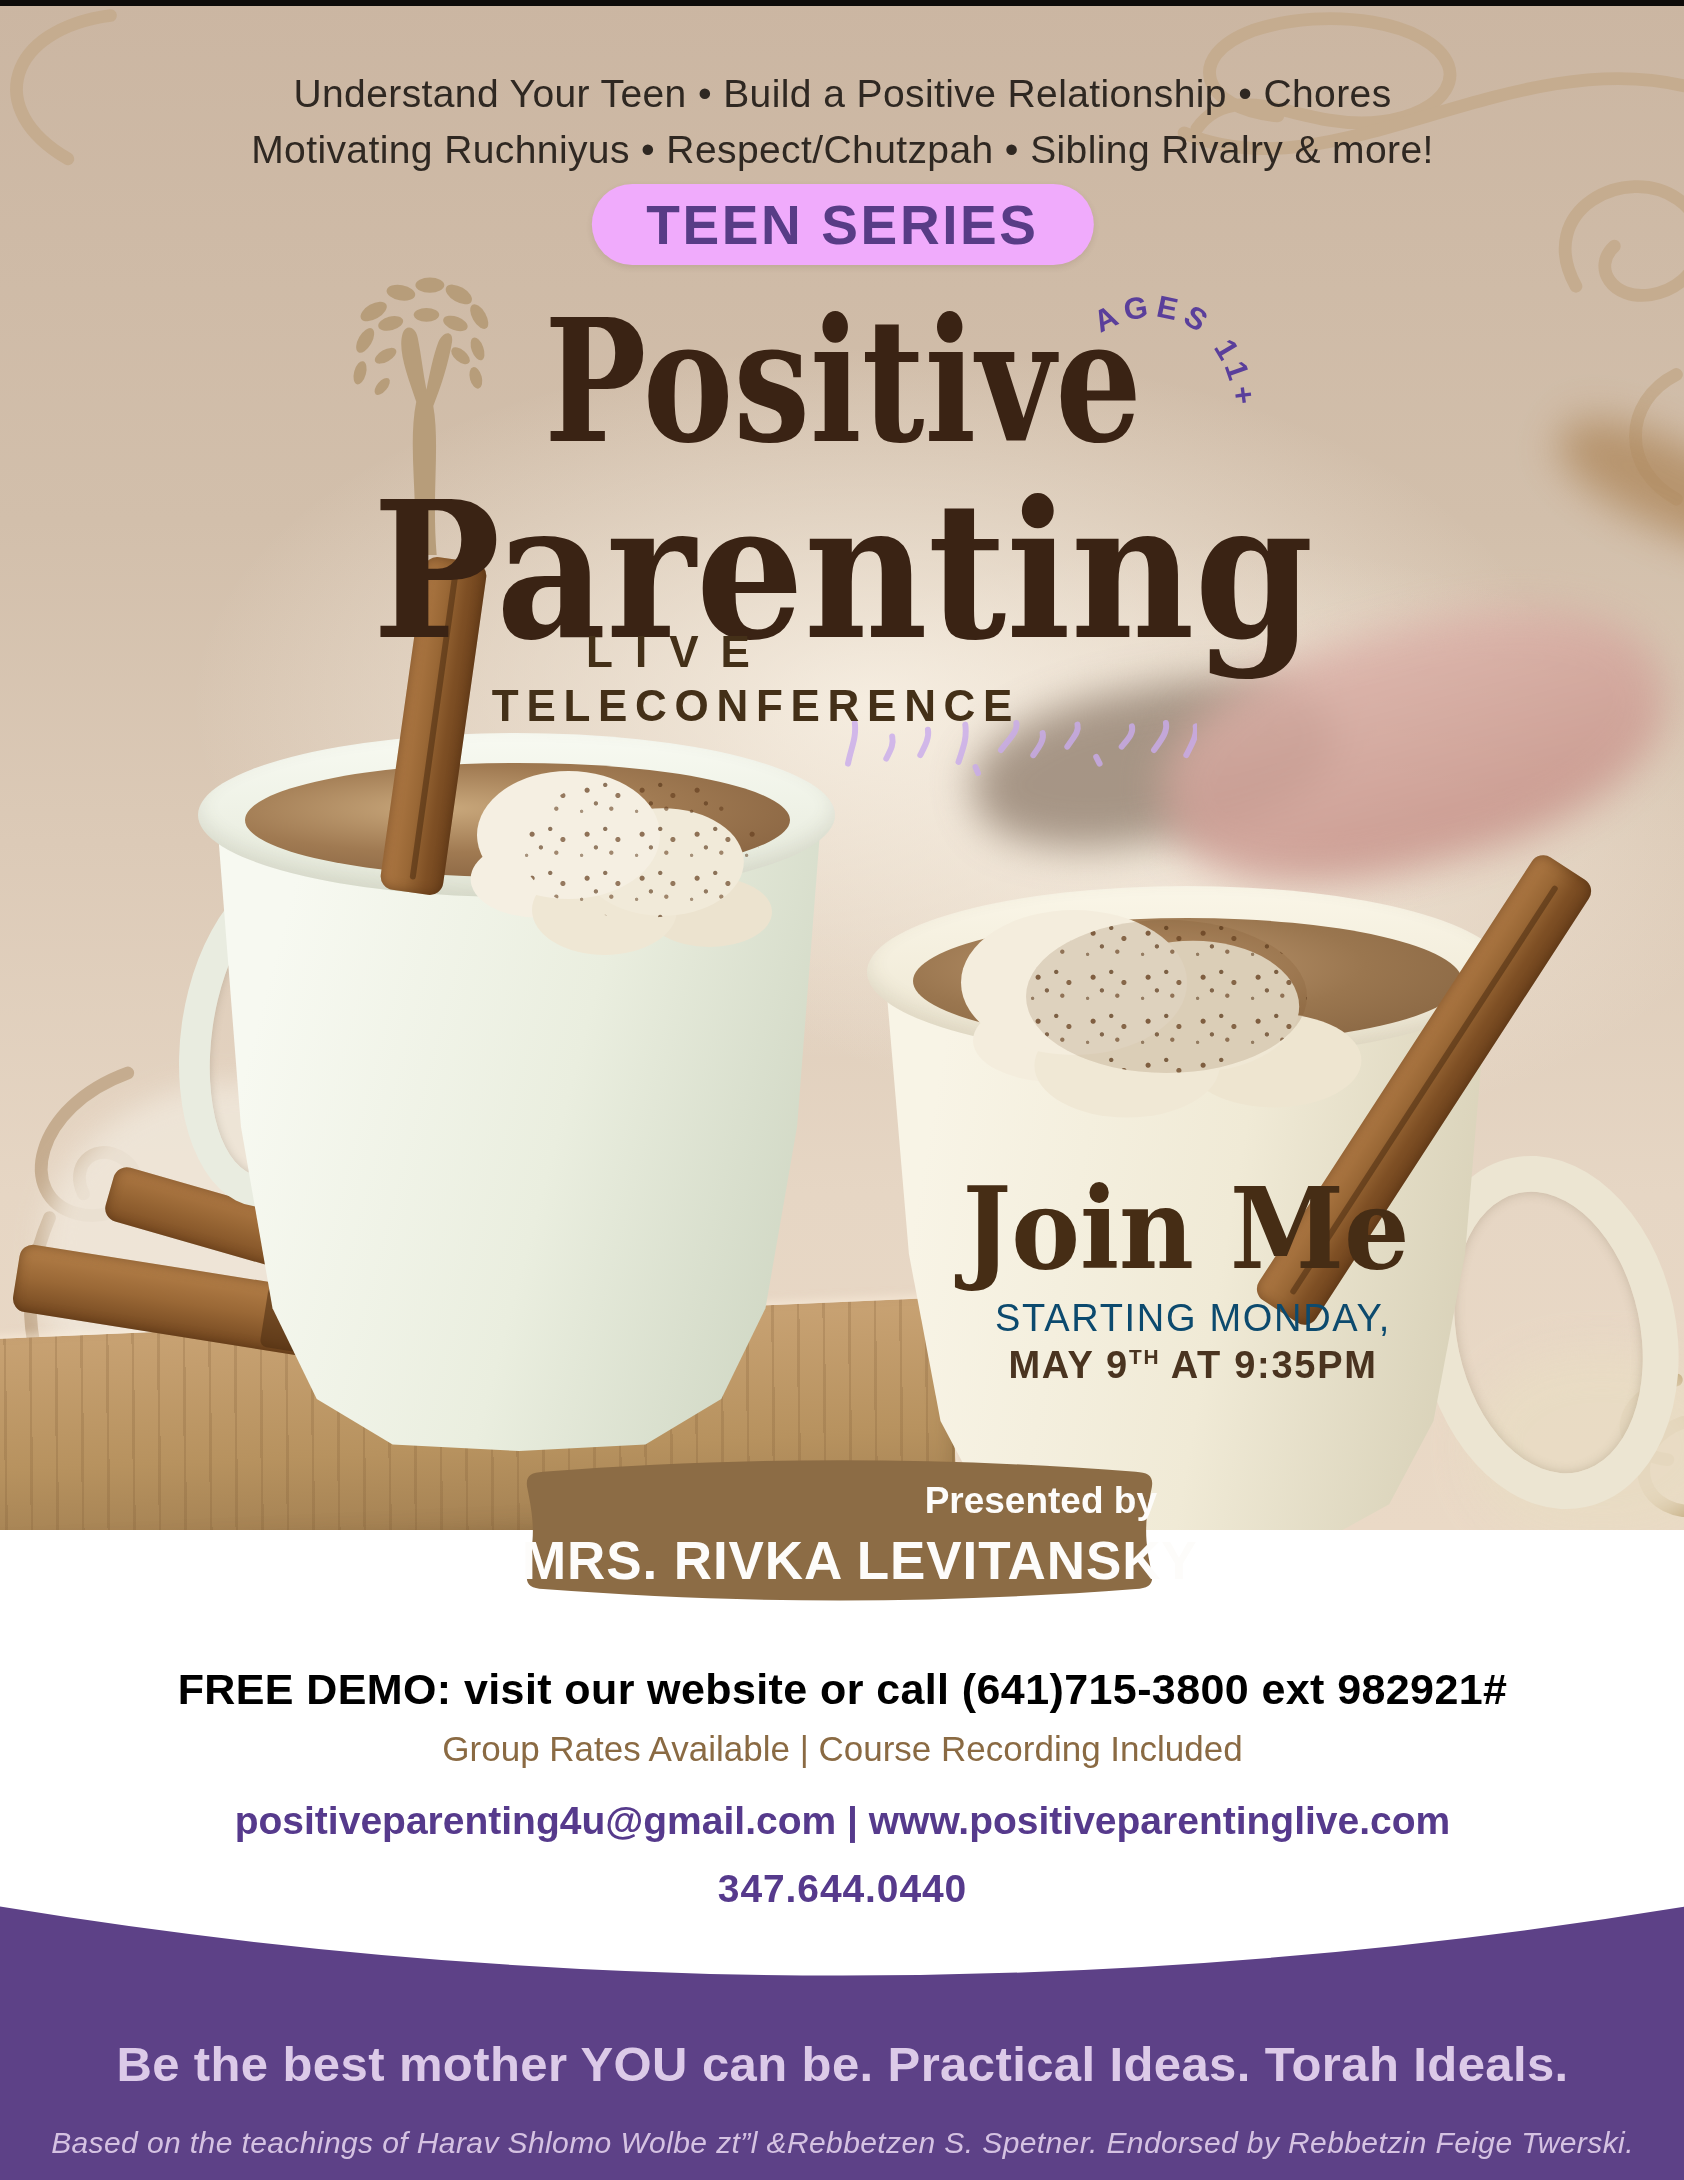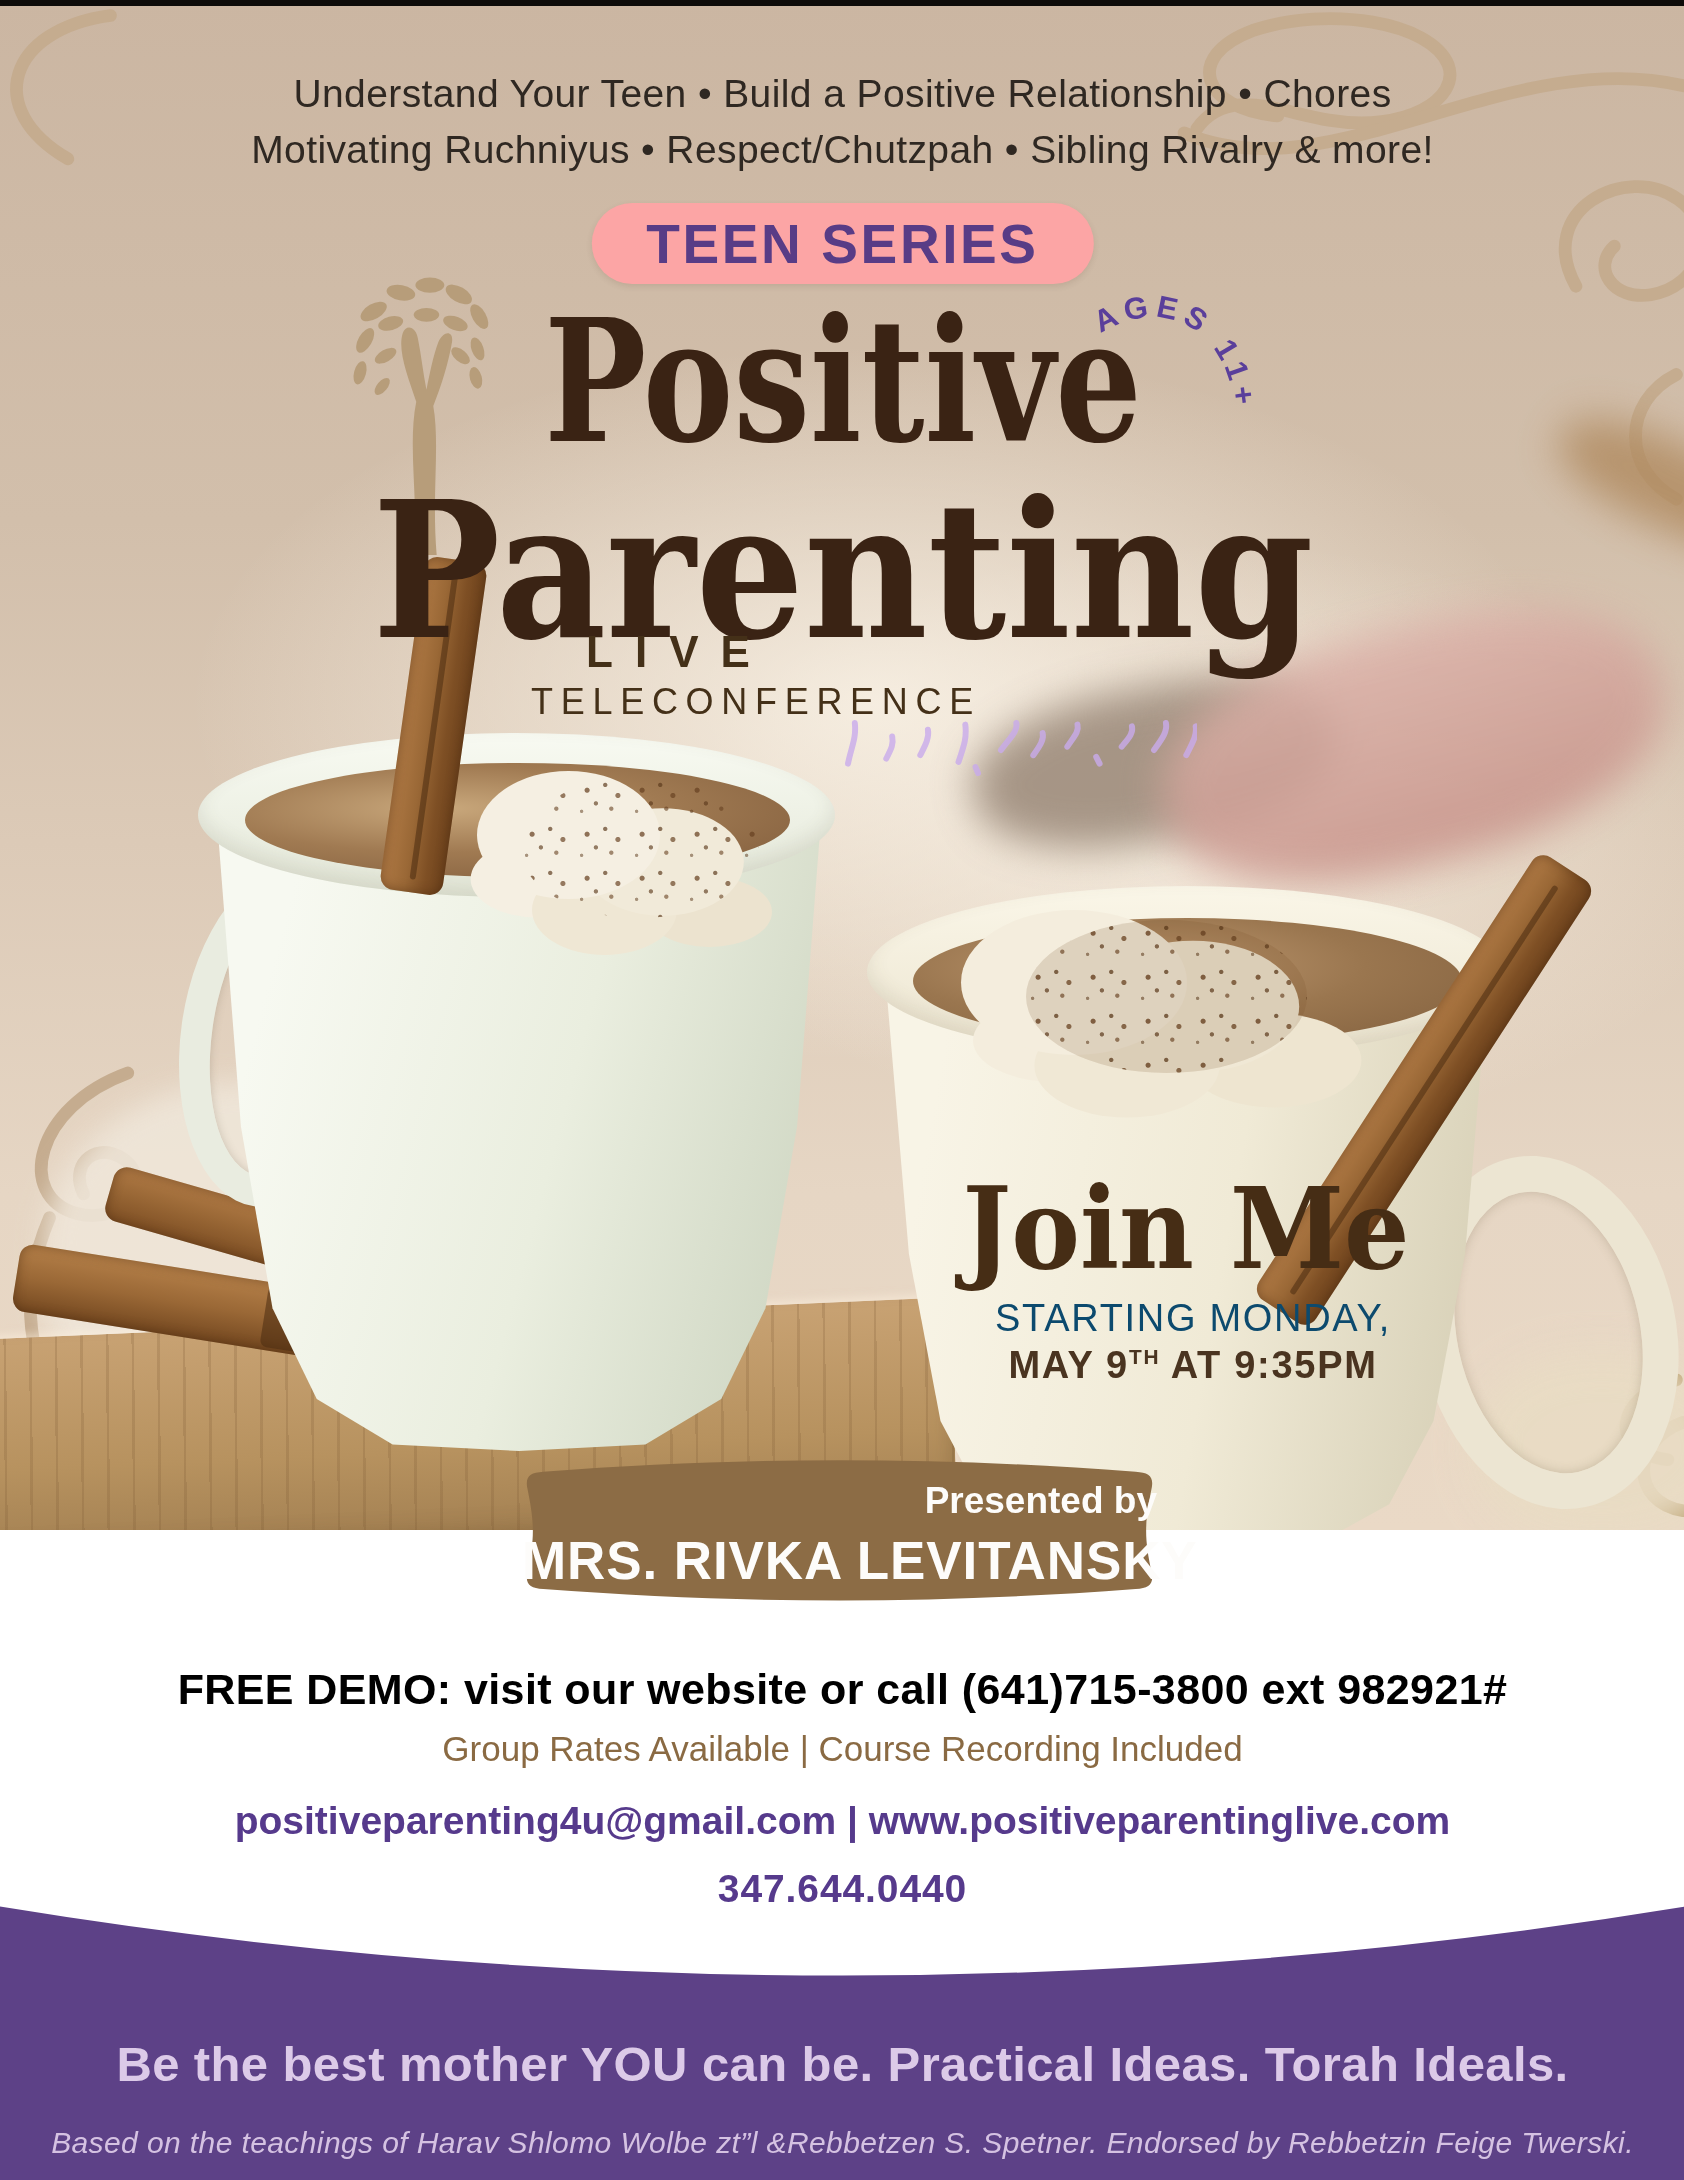--- a/index.html
+++ b/index.html
@@ -33,30 +33,30 @@
       radial-gradient(circle at 55% 18%, rgba(92,58,28,.8) 0 1.7px, transparent 2.6px),
       radial-gradient(circle at 78% 42%, rgba(104,66,34,.8) 0 2.1px, transparent 3px),
       radial-gradient(circle at 38% 60%, rgba(92,58,28,.75) 0 1.7px, transparent 2.6px),
       radial-gradient(circle at 66% 72%, rgba(104,66,34,.7) 0 1.7px, transparent 2.6px),
       radial-gradient(circle at 12% 78%, rgba(92,58,28,.6) 0 1.3px, transparent 2.1px);
       background-size:55px 44px;}
 
   
   .center{left:0;right:0;text-align:center;}
   .toplines{top:66px;color:#2f2822;font-size:39px;line-height:56px;font-weight:500;letter-spacing:0.4px;}
-  .badge{top:203px;left:50%;transform:translateX(-50%);background:#fca5a5;border-radius:44px;
+  .badge{top:184px;left:50%;transform:translateX(-50%);background:#f0abfc;border-radius:44px;
          padding:8.5px 55px;box-shadow:0 2.6px 6.8px rgba(70,50,30,.12);}
   .badge-text{color:#583c86;font-weight:bold;font-size:55px;letter-spacing:2.6px;}
   .title{font-family:"DejaVu Serif", serif;font-weight:bold;color:#3a2314;white-space:nowrap;}
   .title1{top:281px;left:50%;font-size:170px;transform:translateX(-50%) scaleX(.8);}
   .title2{top:460px;left:50%;font-size:189px;transform:translateX(-50%) scaleX(.9);}
   .live{top:627px;left:679px;transform:translateX(-50%);color:#443018;font-weight:bold;
         font-size:44px;letter-spacing:22px;}
-  .teleconf{top:681px;left:756px;transform:translateX(-50%);color:#443018;font-weight:normal;
-        font-size:36px;letter-spacing:7.7px;}
+  .teleconf{top:681px;left:756px;transform:translateX(-50%);color:#443018;font-weight:bold;
+        font-size:44px;letter-spacing:7.7px;}
   .joinme{top:1163px;left:1186px;font-family:"DejaVu Serif", serif;font-weight:bold;color:#462d15;
         font-size:112px;transform:translateX(-50%) scaleX(.92);white-space:nowrap;}
   .start1{top:1297px;left:1193px;transform:translateX(-50%);color:#0c4a6e;font-size:38px;
         font-weight:400;letter-spacing:1.7px;white-space:nowrap;}
   .start2{top:1344px;left:1193px;transform:translateX(-50%);color:#4a3420;font-size:38px;
         font-weight:600;letter-spacing:1.7px;white-space:nowrap;}
   .start2 .sup{vertical-align:super;font-size:.55em;}
   .start2 .post{margin-left:.28em;}
 
   

